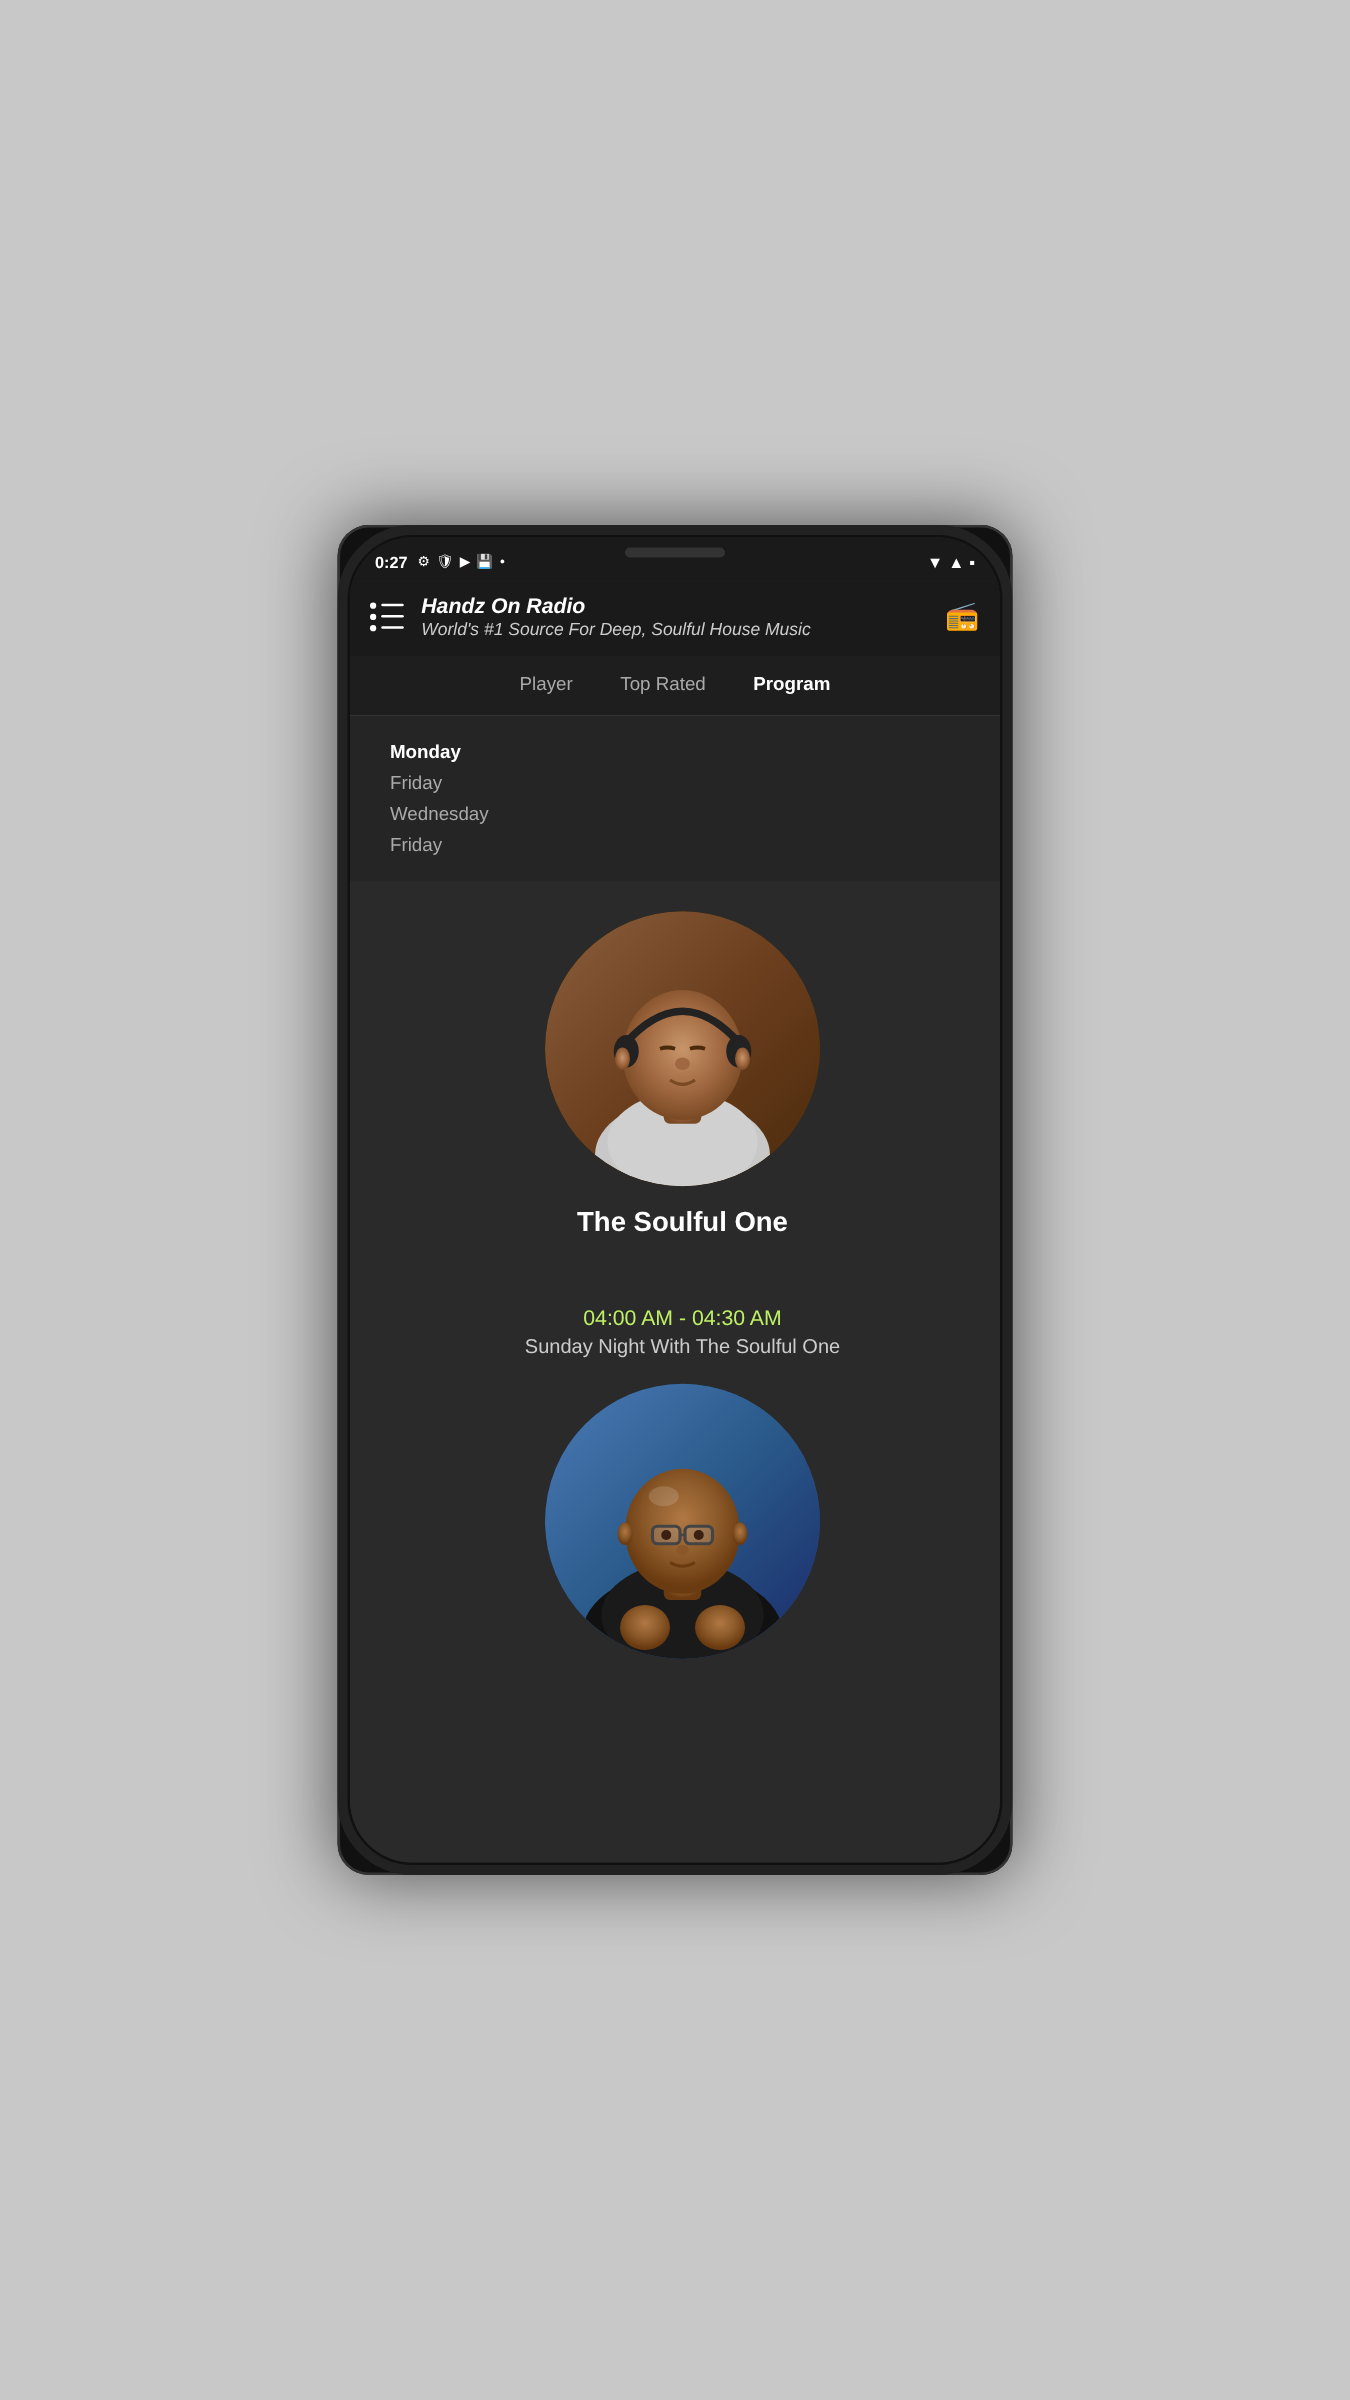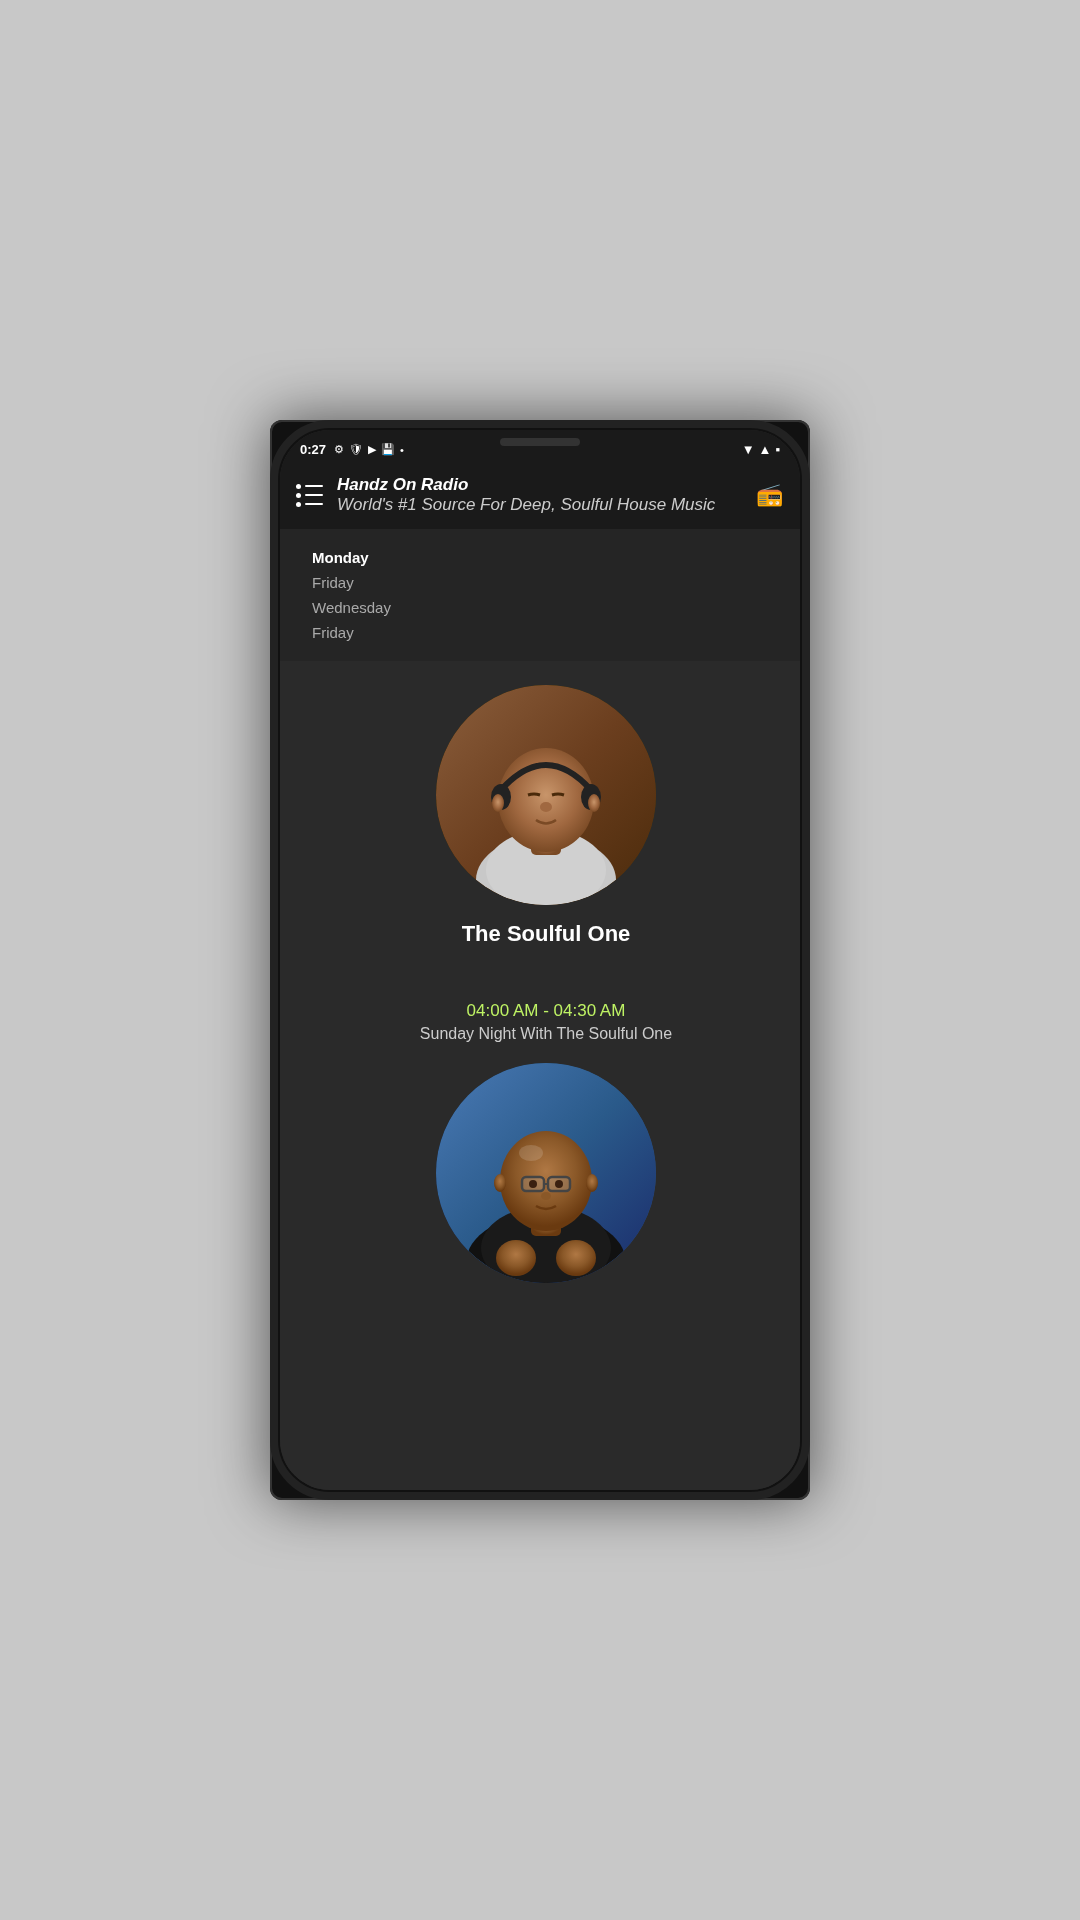--- a/index.html
+++ b/index.html
@@ -10,21 +10,21 @@
       justify-content: center;
       align-items: center;
       min-height: 100vh;
       font-family: 'Arial', sans-serif;
     }
 
     .phone-outer {
       width: 540px;
       height: 1080px;
       background: #111;
-      border-radius: 12px;
+      border-radius: 25px;
       position: relative;
       box-shadow: 0 0 60px rgba(0,0,0,0.6), inset 0 0 0 2px #333;
       overflow: hidden;
       display: flex;
       flex-direction: column;
     }
 
     .phone-outer::before {
       content: '';
       position: absolute;
@@ -150,21 +150,21 @@
     }
 
     .app-title {
       color: #fff;
       font-size: 17px;
       font-weight: 700;
     }
 
     .app-subtitle {
       color: #ccc;
-      font-size: 17px;
+      font-size: 14px;
     }
 
     .radio-icon {
       color: #fff;
       font-size: 22px;
     }
 
     
     .nav-tabs {
       background: #1e1e1e;
@@ -330,20 +330,25 @@
           </div>
         </div>
         <div class="header-title">
           <span class="app-title">Handz On Radio</span>
           <span class="app-subtitle">World's #1 Source For Deep, Soulful House Music</span>
         </div>
       </div>
       <span class="radio-icon">📻</span>
     </div>
 
+    <div class="nav-tabs">
+      <span class="nav-tab">Player</span>
+      <span class="nav-tab">Top Rated</span>
+      <span class="nav-tab active">Program</span>
+    </div>
 
     <div class="day-tabs">
       <span class="day-tab active">Monday</span>
       <span class="day-tab">Friday</span>
       <span class="day-tab">Wednesday</span>
       <span class="day-tab">Friday</span>
     </div>
 
     <div class="content">
 

